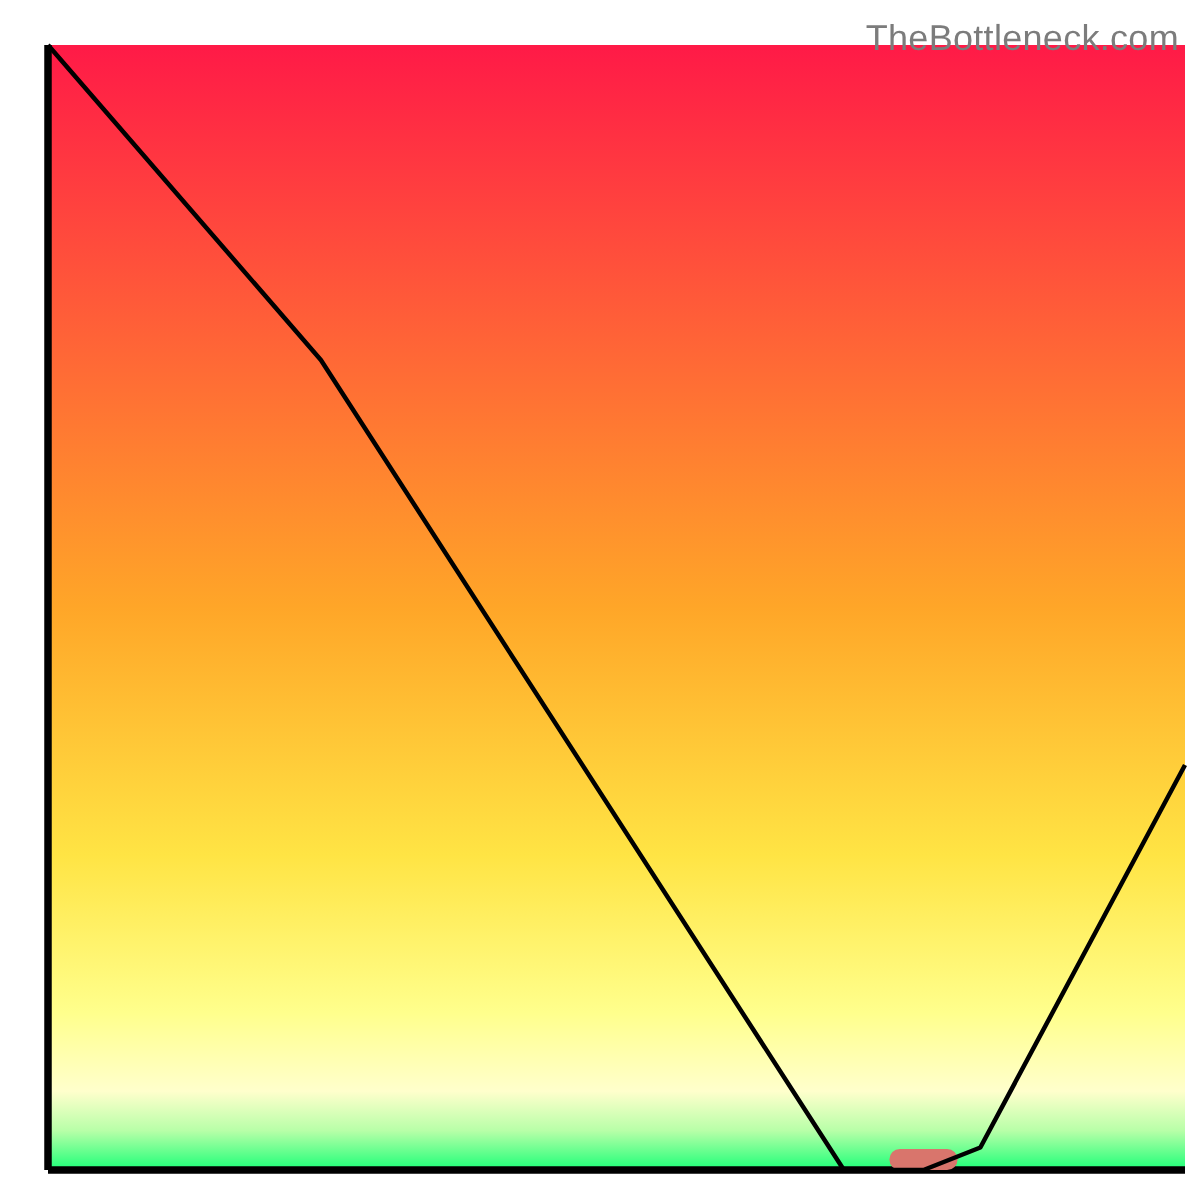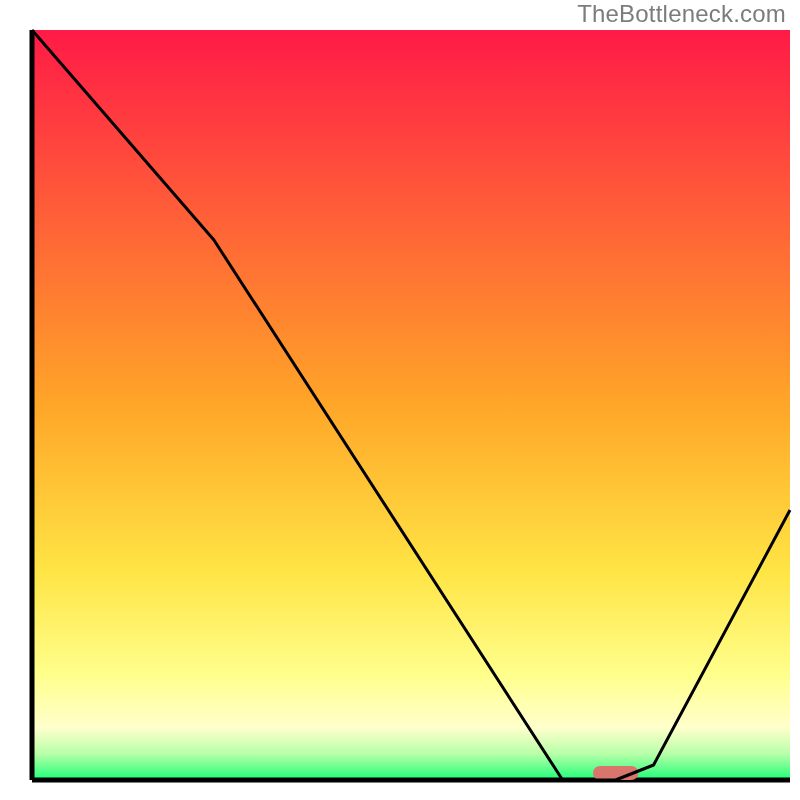--- a/index.html
+++ b/index.html
@@ -10,21 +10,21 @@
     background: #ffffff;
     overflow: hidden;
   }
   .container {
     position: relative;
     width: 800px;
     height: 800px;
   }
   .watermark {
     position: absolute;
-    top: 0;
+    top: 12px;
     right: 14px;
     font-family: Arial, Helvetica, sans-serif;
     font-size: 24px;
     font-weight: 500;
     color: #7c7c7c;
     letter-spacing: 0.2px;
   }
   svg {
     display: block;
   }

